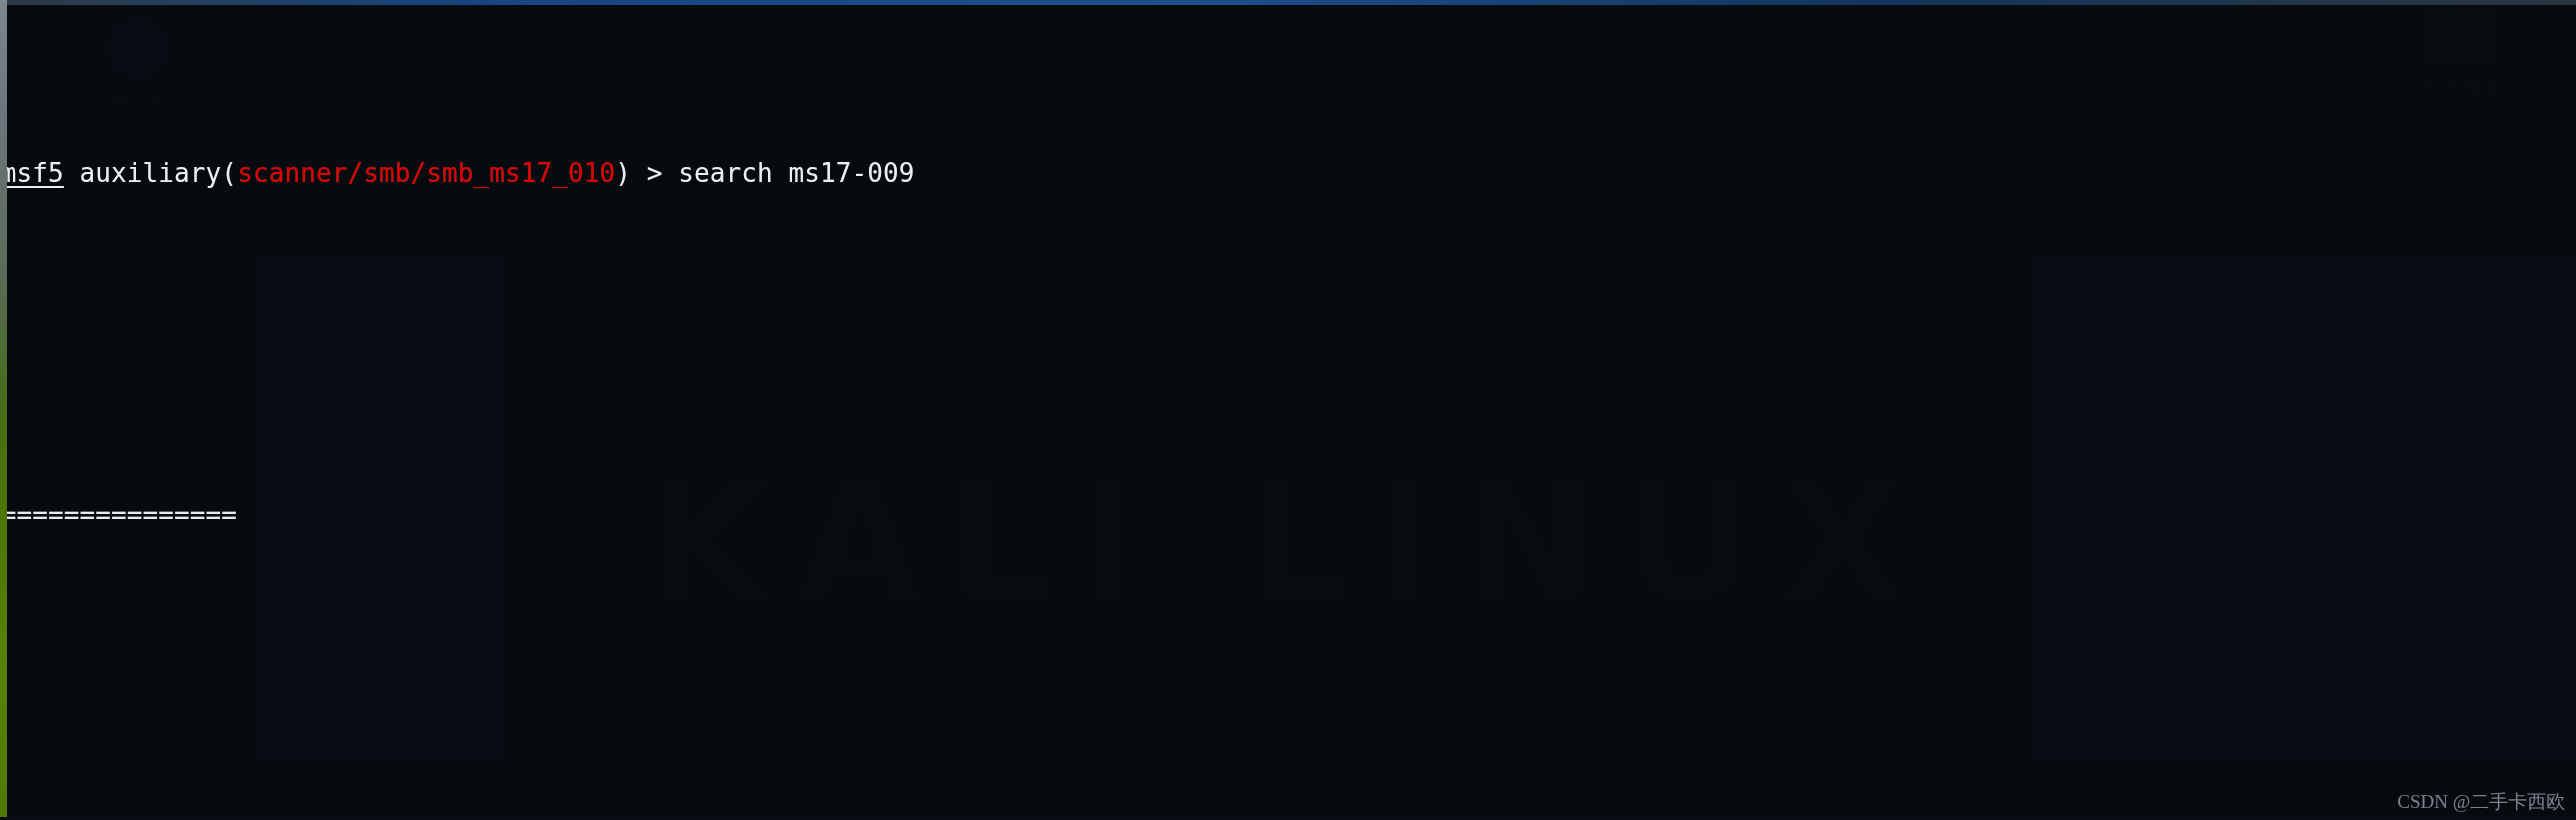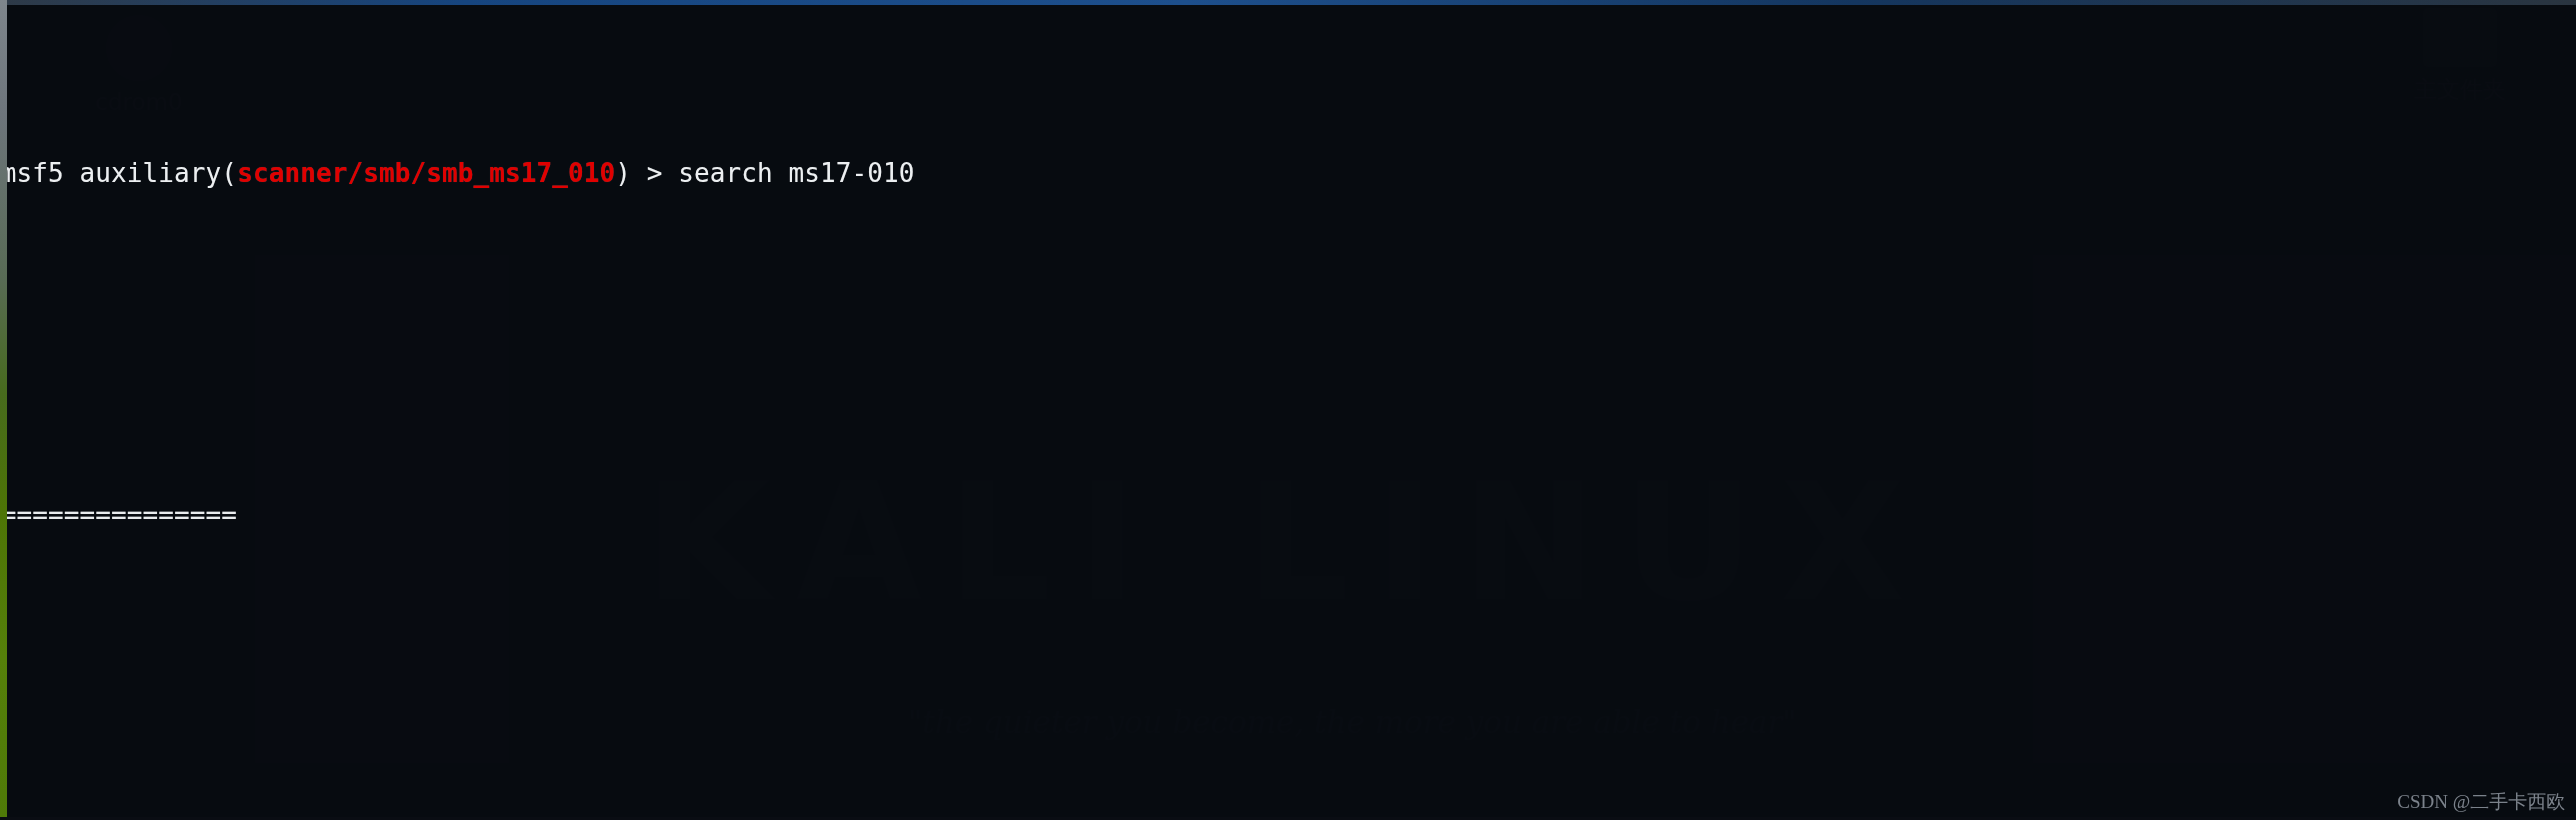--- a/index.html
+++ b/index.html
@@ -124,22 +124,22 @@
     line-height: 38px;
     white-space: pre;
     color: #e9ecee;
     letter-spacing: 0.1px;
     text-shadow: 0 0 0.8px rgba(255,255,255,0.25);
   }
   .line { height: 38px; }
   .blank { height: 38px; }
 
   .c-white  { color: #eceff1; }
-  .c-red    { color: #e00000; font-weight: 700; }
-  .c-under  { text-underline-offset: 3.8px; }
+  .c-red    { color: #e00000; font-weight: 400; }
+  .c-under  { text-decoration: underline; text-underline-offset: 3.8px; }
 
   
   .csdn {
     position: absolute;
     right: 10.8px;
     bottom: 6.2px;
     font-family: Liberation Serif, serif;
     font-size: 19px;
     color: rgba(196, 204, 214, 0.62);
     white-space: nowrap;
@@ -168,21 +168,21 @@
 
   <div class="term-window">
     <div class="border-top"></div>
     <div class="border-left"></div>
     <div class="border-bottom"></div>
 
     <div class="term-body">
       <div class="term-lines">
 
         
-        <div class="line"><span class="c-white c-under">msf5</span><span class="c-white"> auxiliary(</span><span class="c-red">scanner/smb/smb_ms17_010</span><span class="c-white">) &gt; </span><span class="c-white">search ms17-010</span></div>
+        <div class="line"><span class="c-white c-under">msf5</span><span class="c-white"> auxiliary(</span><span class="c-red">scanner/smb/smb_ms17_010</span><span class="c-white">) &gt; </span><span class="c-white">search ms17-009</span></div>
 
         <div class="blank"></div>
 
         
         <div class="line">===============</div>
 
         <div class="blank"></div>
 
         
         

